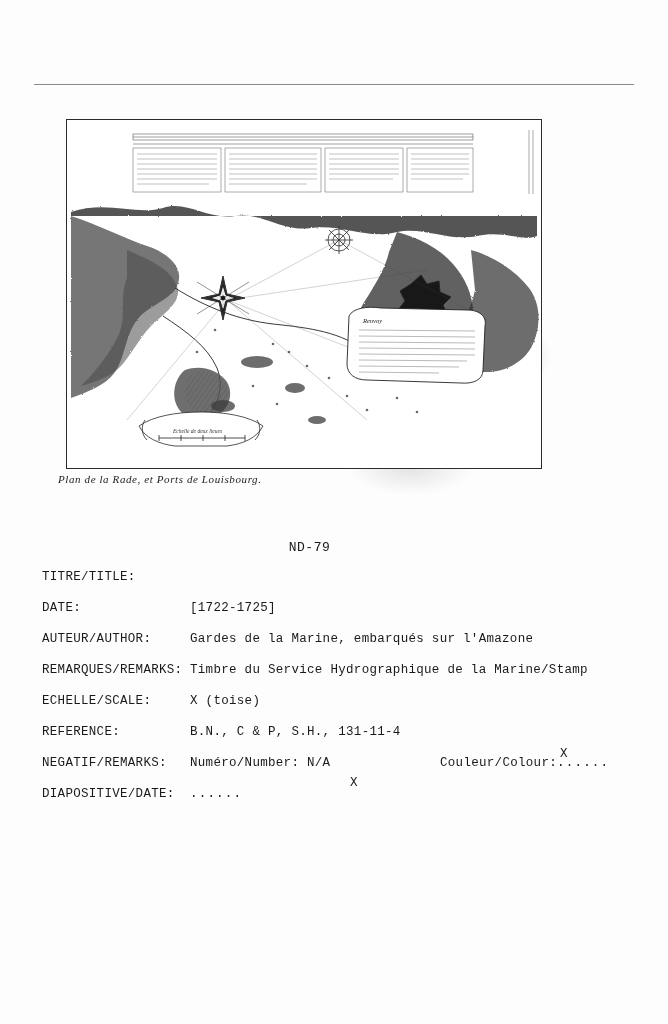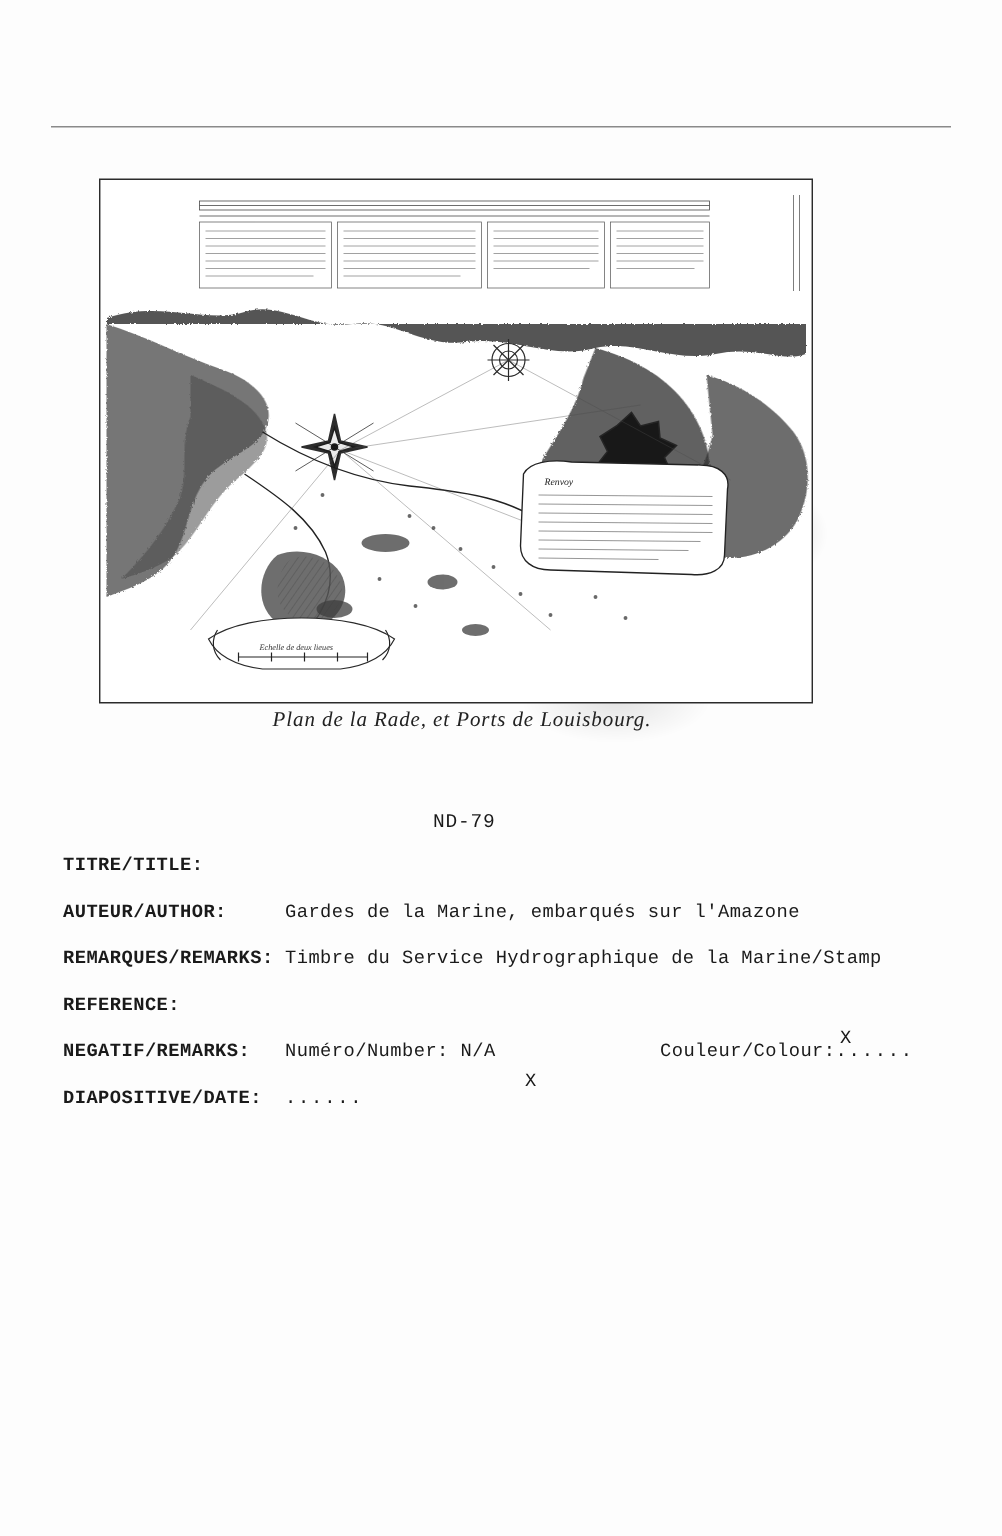--- a/index.html
+++ b/index.html
@@ -63,24 +63,24 @@
     background: #ffffff;
     overflow: hidden;
   }
   .plate svg { display: block; }
 
   .plate-caption {
     position: absolute;
     left: 0;
     top: 360px;
     width: 500px;
-    text-align: center;
+    text-align: left;
     font-family: "Liberation Serif", serif;
     font-style: italic;
-    font-size: 14px;
+    font-size: 11px;
     letter-spacing: 0.6px;
     color: #222;
   }
 
   
   .record-id {
     position: absolute;
     left: 0;
     top: 540px;
     width: 619px;
@@ -99,21 +99,20 @@
     position: relative;
     height: 31px;
     font-size: 12.5px;
     letter-spacing: 0.3px;
     white-space: nowrap;
   }
   .field-label {
     position: absolute;
     left: 0;
     top: 0;
-    font-weight: bold;
   }
   .field-value {
     position: absolute;
     left: 148px;
     top: 0;
   }
   .field-value2 {
     position: absolute;
     left: 398px;
     top: 0;
@@ -329,34 +328,43 @@
   </div>
 
   <div class="record-id">ND-79</div>
 
   <div class="fields">
 
     <div class="field-row">
       <span class="field-label">TITRE/TITLE:</span>
     </div>
 
+    <div class="field-row">
+      <span class="field-label">DATE:</span>
+      <span class="field-value">[1722-1725]</span>
+    </div>
 
     <div class="field-row">
       <span class="field-label">AUTEUR/AUTHOR:</span>
       <span class="field-value">Gardes de la Marine, embarqués sur l'Amazone</span>
     </div>
 
     <div class="field-row">
       <span class="field-label">REMARQUES/REMARKS:</span>
       <span class="field-value">Timbre du Service Hydrographique de la Marine/Stamp</span>
     </div>
 
+    <div class="field-row">
+      <span class="field-label">ECHELLE/SCALE:</span>
+      <span class="field-value">X (toise)</span>
+    </div>
 
     <div class="field-row">
       <span class="field-label">REFERENCE:</span>
+      <span class="field-value">B.N., C &amp; P, S.H., 131-11-4</span>
     </div>
 
     <div class="field-row">
       <span class="field-label">NEGATIF/REMARKS:</span>
       <span class="field-value">Numéro/Number:  N/A</span>
       <span class="field-value2">
         <span class="tick">
           <span>Couleur/Colour:</span><span class="dots">......</span>
           <span class="tick-mark">X</span>
         </span>

